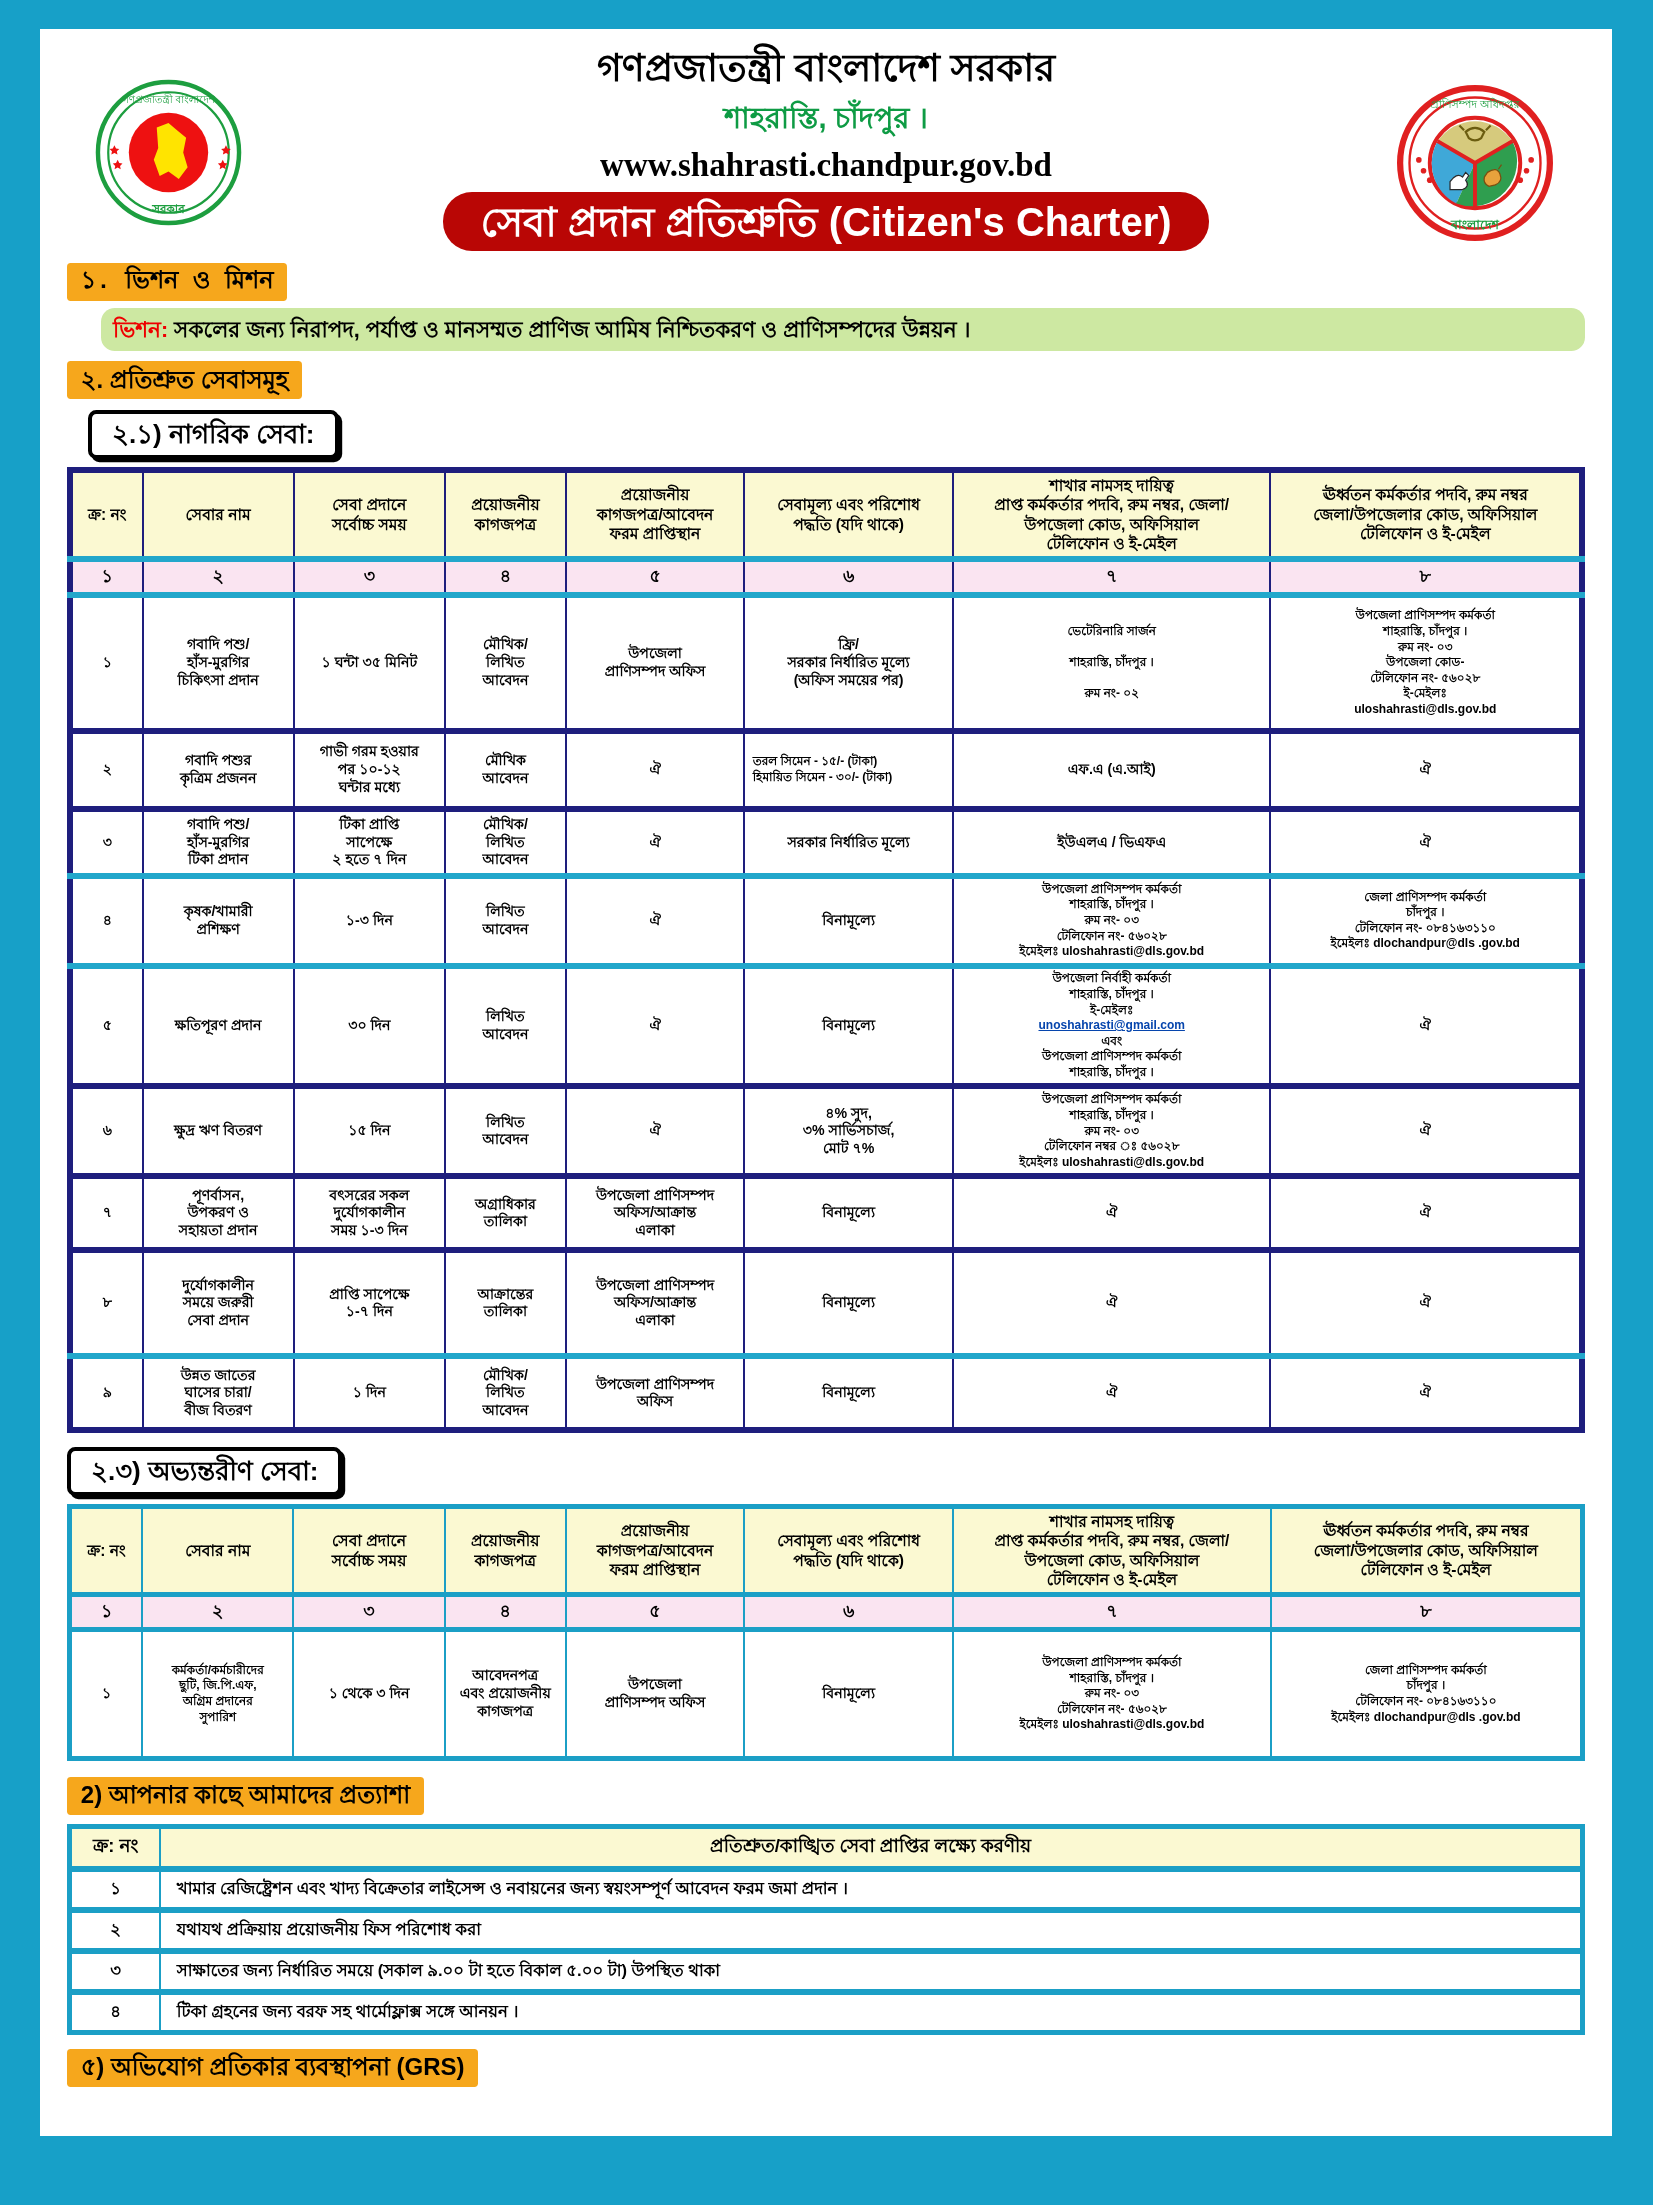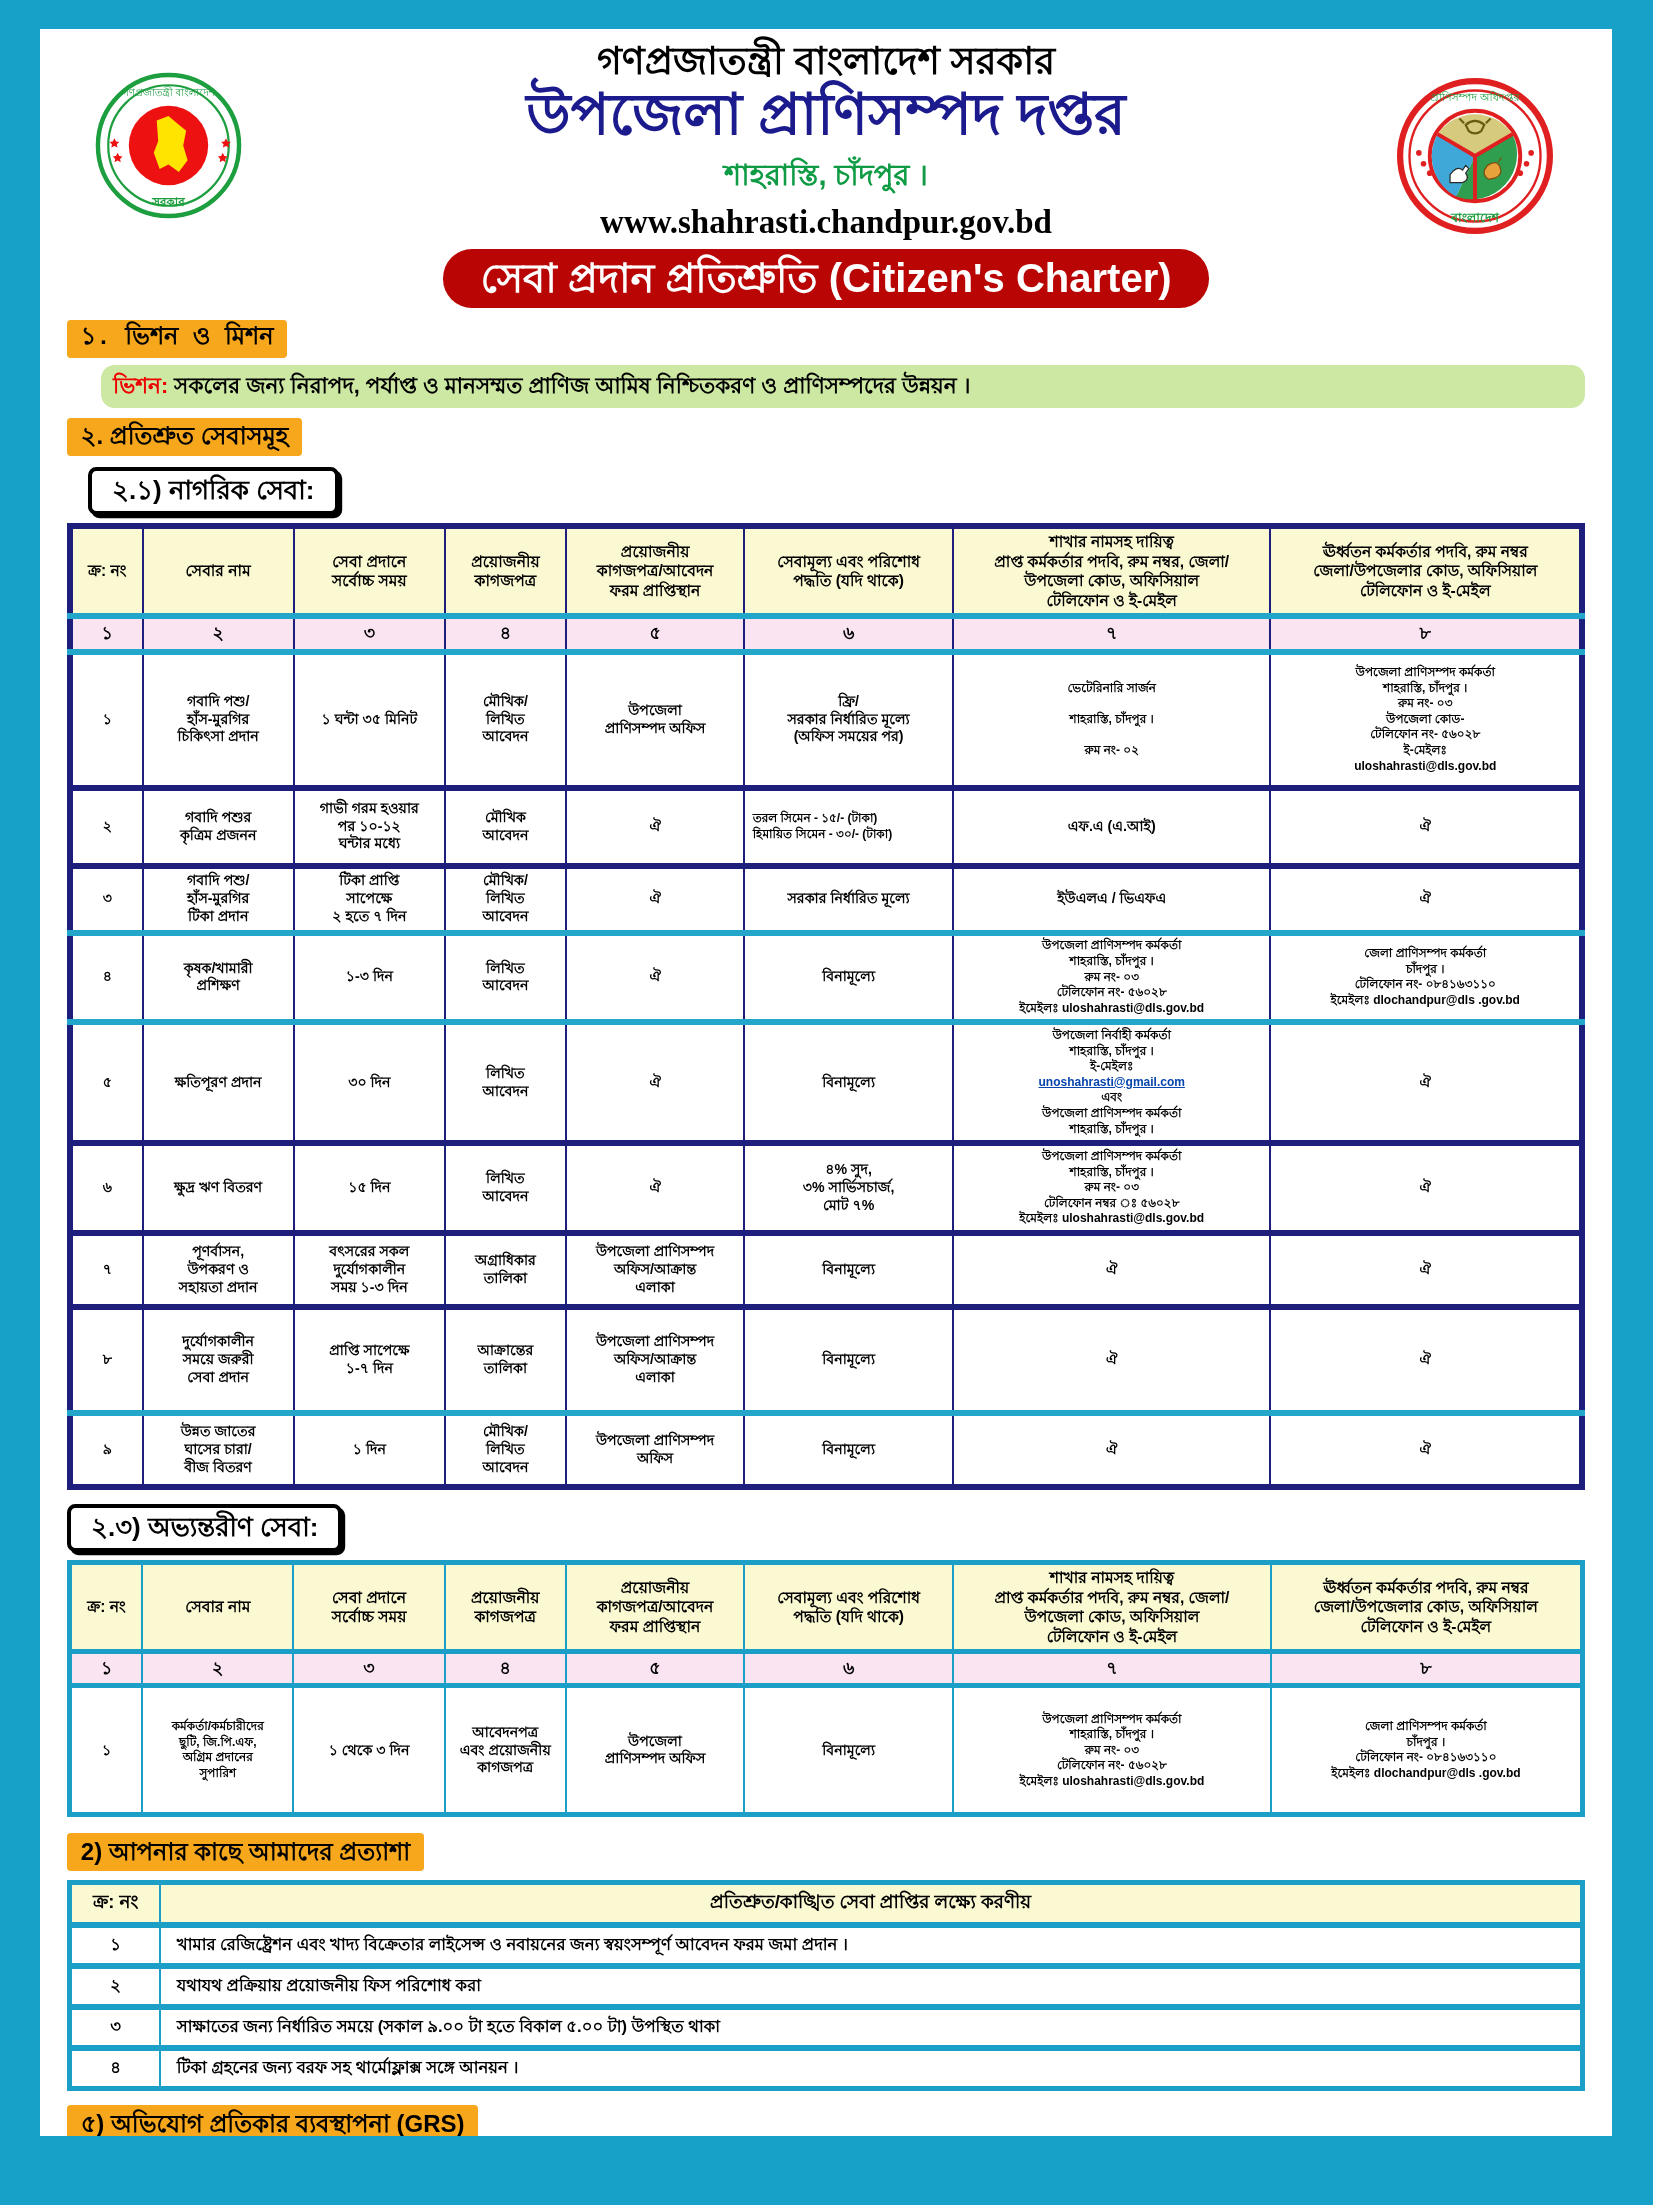--- a/index.html
+++ b/index.html
@@ -12,21 +12,21 @@
   .page{
     position:absolute;top:28.5px;left:40px;right:42px;bottom:69px;
     background:#ffffff;overflow:hidden;
     padding:6.4px 27px 13.8px 27px;box-sizing:border-box;
   }
   
   .hdr-wrap{position:relative;text-align:center;}
   .logo{position:absolute;top:30px;width:147px;height:147px;}
   .logo.l{left:27.6px;}
   .logo.r{right:32px;top:36px;width:156px;height:156px;}
-  .gov-title{font-size:38px;font-weight:bold;line-height:1.05;margin-top:7px;}
+  .gov-title{font-size:38px;font-weight:bold;line-height:1.05;margin-top:14px;}
   .office-title{font-size:57px;font-weight:bold;color:#1b1b8e;line-height:1.05;margin-top:3.7px;}
   .loc-title{font-size:29px;font-weight:bold;color:#0e9b44;margin-top:6.4px;}
   .web-url{font-size:33px;font-weight:bold;font-family:"Liberation Serif",serif;margin-top:2.8px;}
   .banner{
     display:inline-block;background:#b90605;color:#fff;font-weight:bold;
     font-size:40px;padding:6.4px 37px;border-radius:29px;margin-top:8.3px;line-height:1.15;
   }
   
   .lbl-orange{
     display:inline-block;background:#f6a71c;color:#000;font-weight:bold;
@@ -107,21 +107,20 @@
         <circle cx="17" cy="55" r="1.8" fill="#e02020"></circle>
         <circle cx="21" cy="61" r="1.8" fill="#e02020"></circle>
       <circle cx="86" cy="48" r="1.8" fill="#e02020"></circle>
         <circle cx="83" cy="55" r="1.8" fill="#e02020"></circle>
         <circle cx="79" cy="61" r="1.8" fill="#e02020"></circle>
       <text x="50" y="15" font-size="7" fill="#1d9e3f" text-anchor="middle">প্রাণিসম্পদ অধিদপ্তর</text>
       <text x="50" y="92" font-size="8" fill="#1d9e3f" text-anchor="middle" font-weight="bold">বাংলাদেশ</text>
     </svg>
 
     <div class="gov-title">গণপ্রজাতন্ত্রী বাংলাদেশ সরকার</div>
-    <div class="office-title">উপজেলা প্রাণিসম্পদ দপ্তর</div>
     <div class="loc-title">শাহরাস্তি, চাঁদপুর ।</div>
     <div class="web-url">www.shahrasti.chandpur.gov.bd</div>
     <div><span class="banner">সেবা প্রদান প্রতিশ্রুতি (Citizen's Charter)</span></div>
   </div>
 
   <div class="mt1"><span class="lbl-orange">১. ভিশন ও মিশন</span></div>
   <div class="vm-row">
     <div class="box-green"><span class="lead-red">ভিশন:</span><span> সকলের জন্য নিরাপদ, পর্যাপ্ত ও মানসম্মত প্রাণিজ আমিষ নিশ্চিতকরণ ও প্রাণিসম্পদের উন্নয়ন ।</span></div>
   </div>
 

